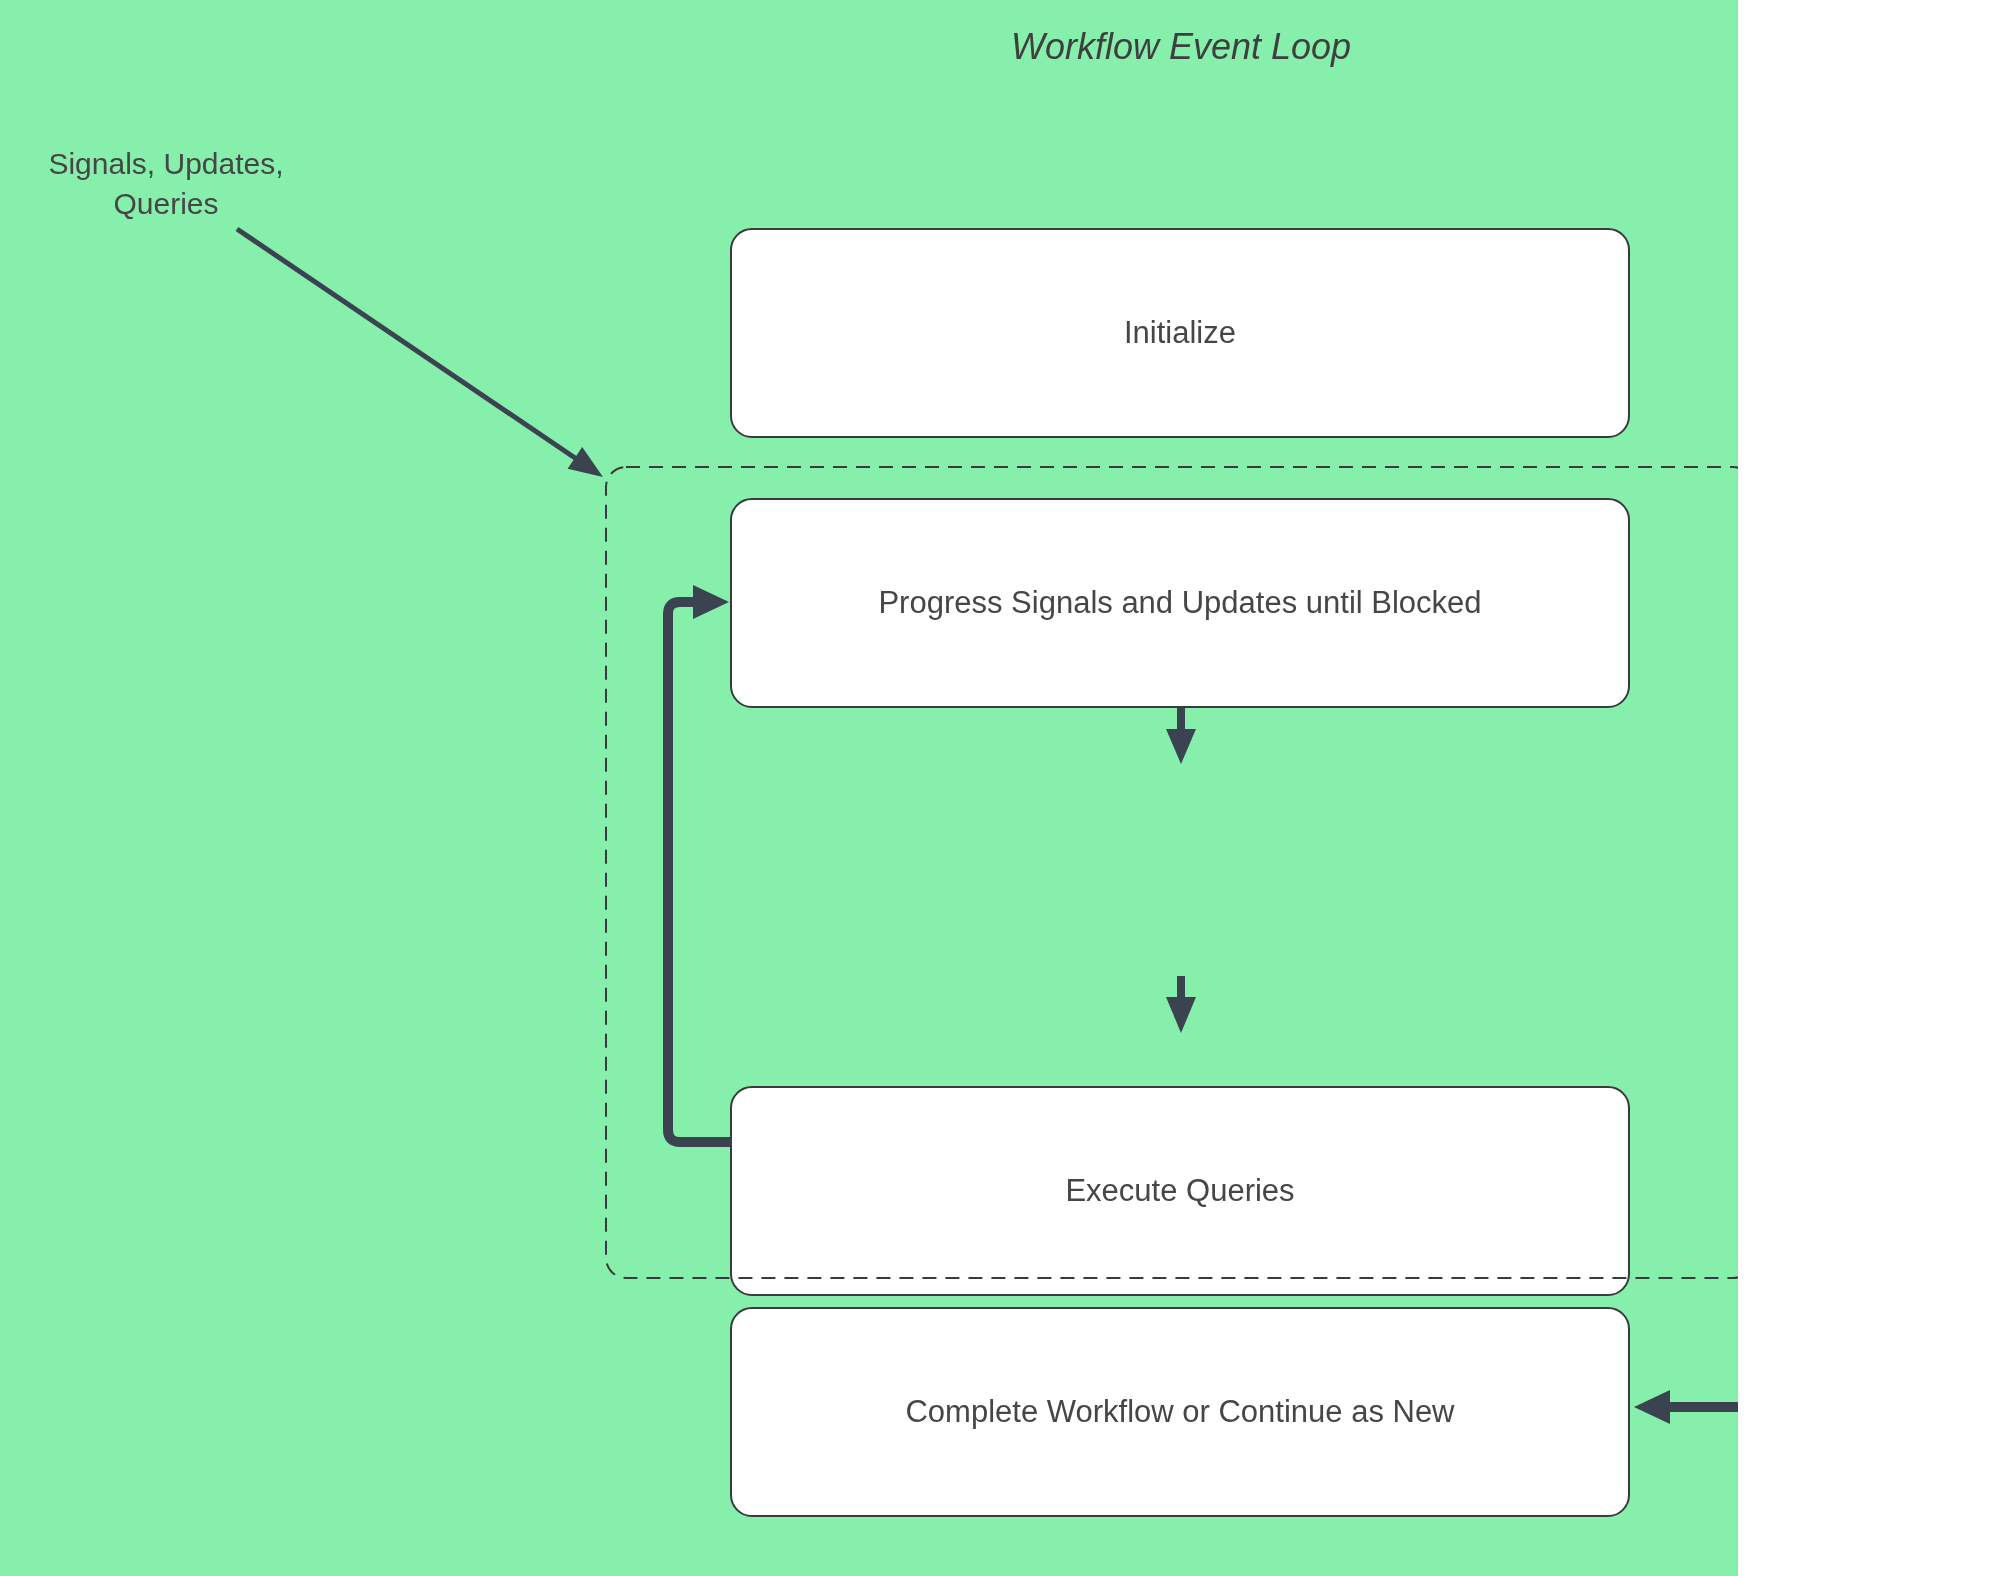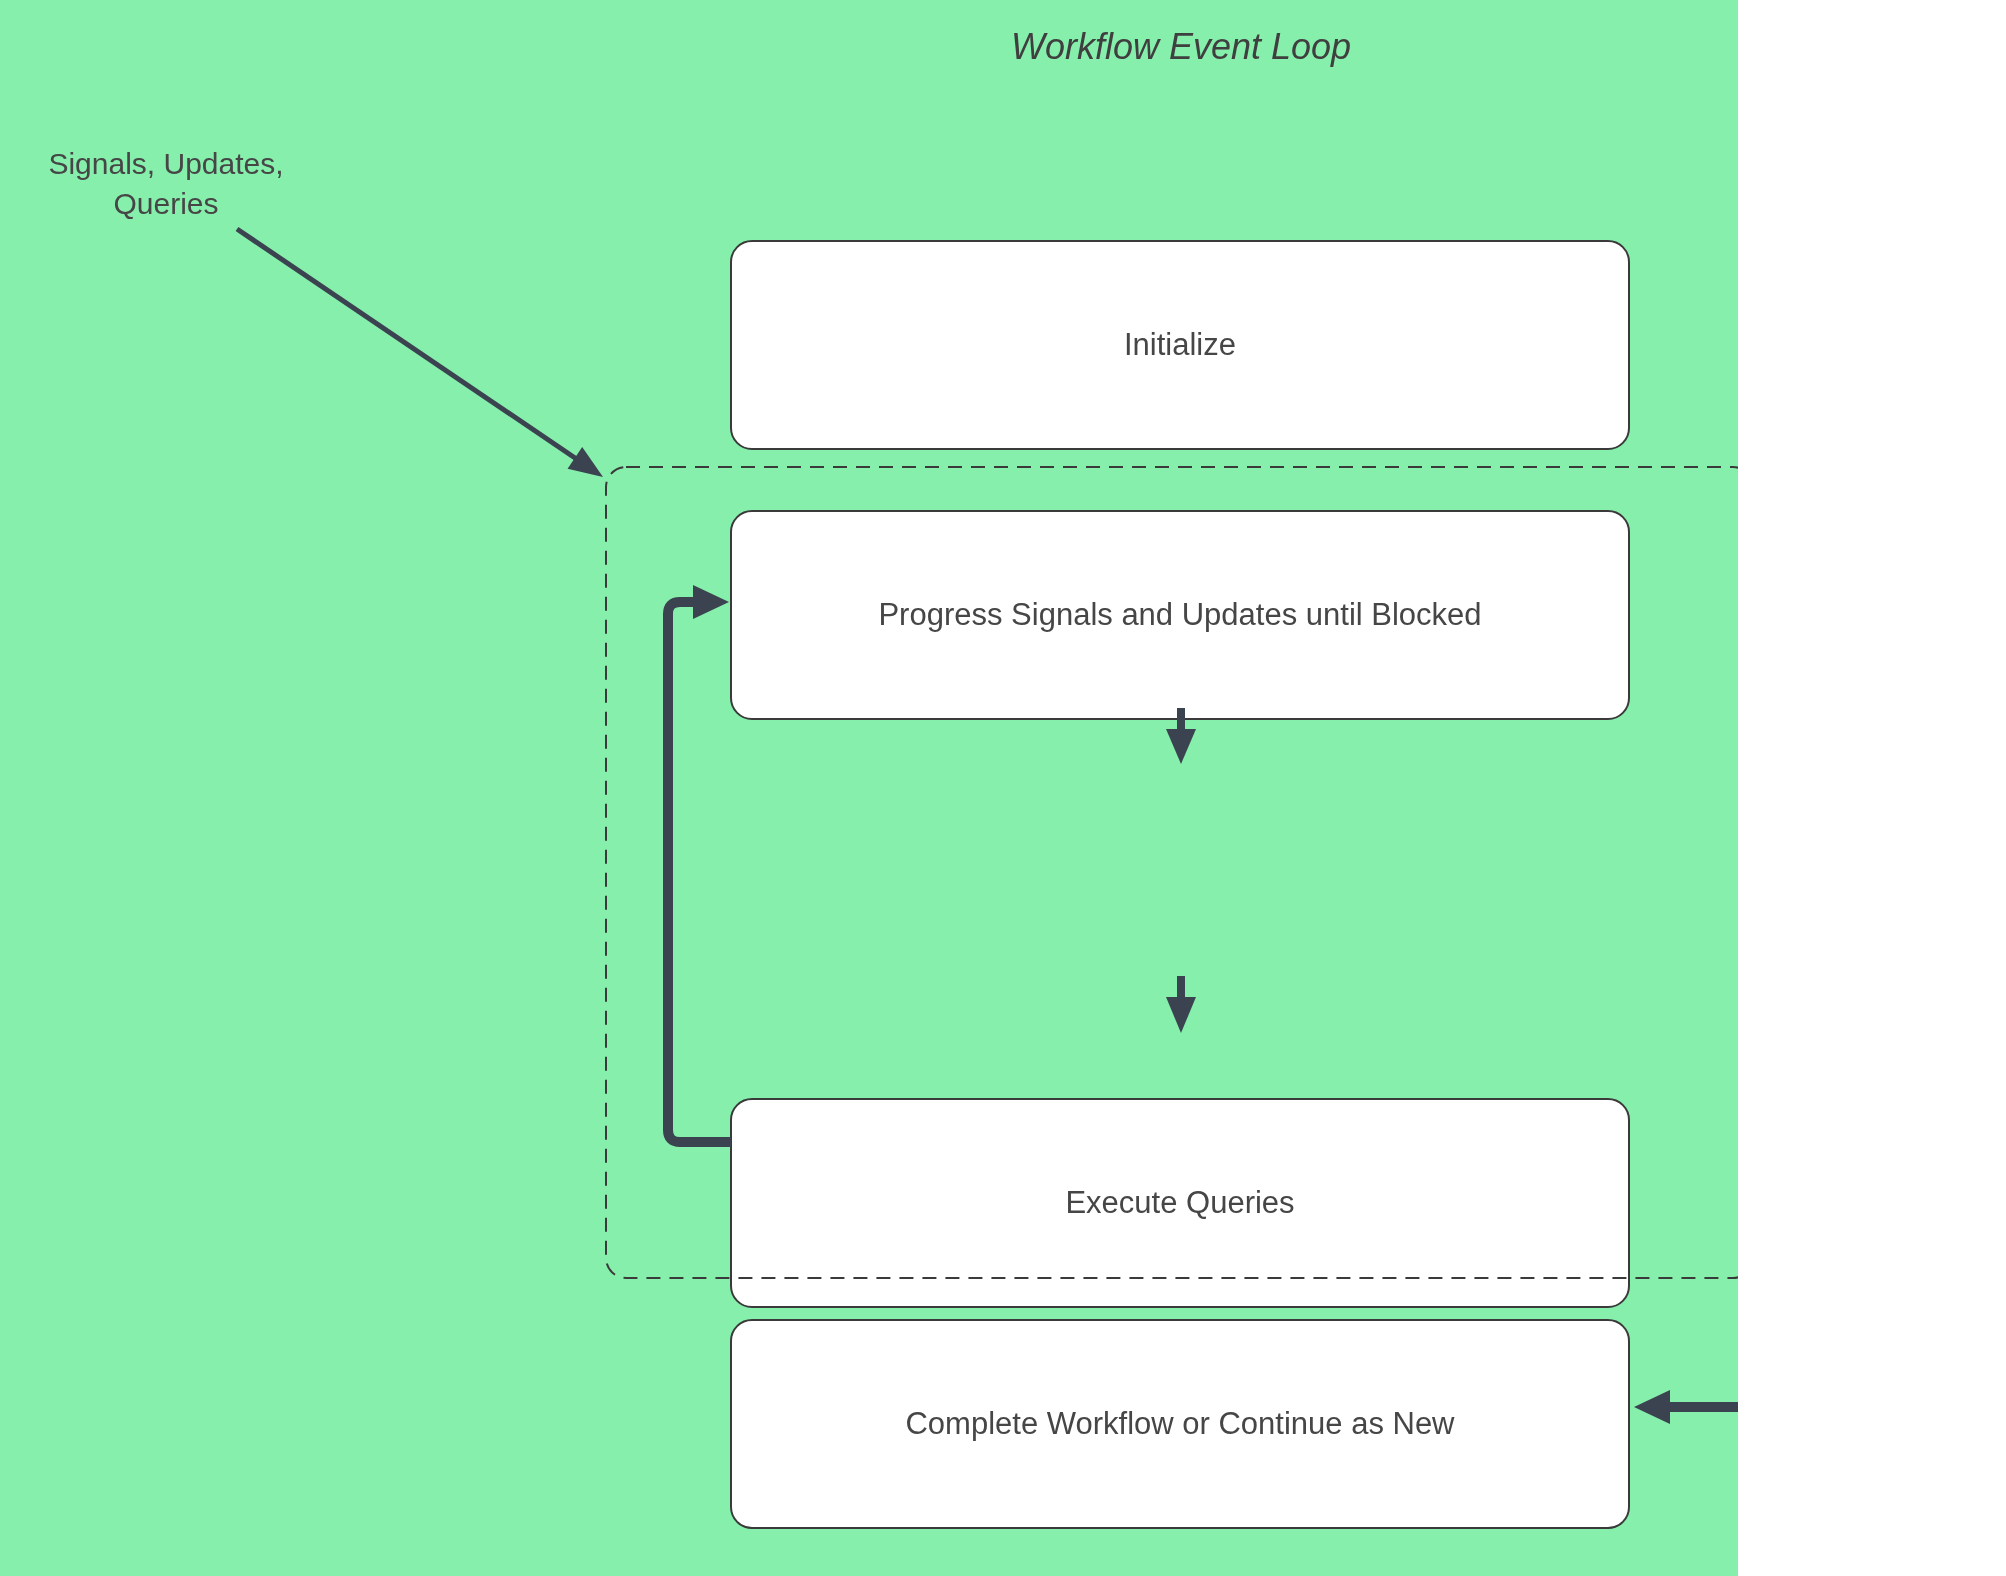--- a/index.html
+++ b/index.html
@@ -47,21 +47,20 @@
     background: #ffffff;
     border: 2px solid var(--border-color, #3a3a3a);
     border-radius: 22px;
     display: flex;
     align-items: center;
     justify-content: center;
     text-align: center;
     font-size: 31px;
     color: var(--text-color, #464646);
     padding: 0 30px;
-    margin-top: 12px;
   }
   #node-initialize        { top: 228px; }
   #node-progress-signals  { top: 498px; }
   #node-progress-workflow { top: 766px; }
   #node-execute-queries   { top: 1086px; }
   #node-complete          { top: 1307px; }
   #arrow-layer {
     position: absolute;
     left: 0;
     top: 0;

